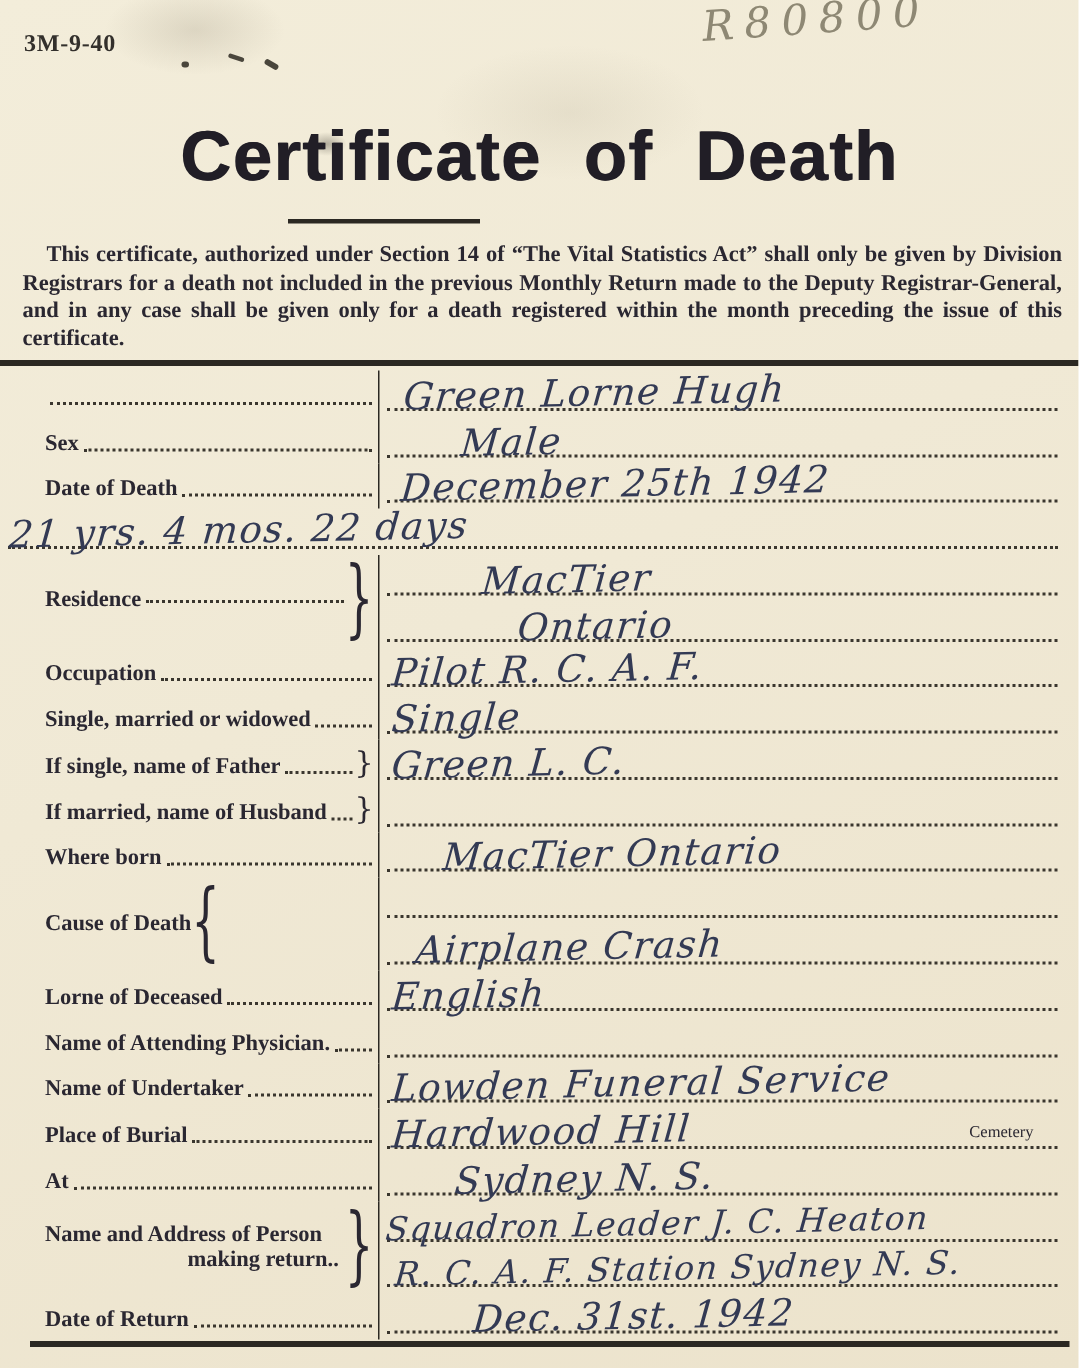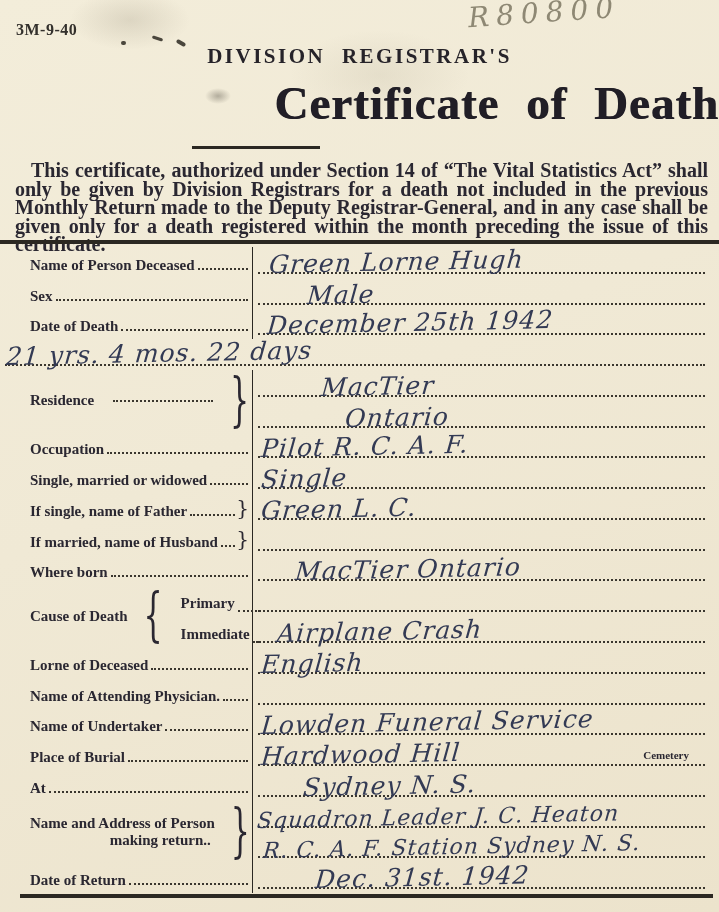--- a/index.html
+++ b/index.html
@@ -36,53 +36,53 @@
     font-family:"DejaVu Serif", serif; font-style:italic;
     font-size:28px; letter-spacing:7px; color:#8e8874;
     transform:rotate(-4deg); white-space:nowrap;
   }
   .kicker{
     position:absolute; top:44px; width:100%; text-align:center;
     font-weight:bold; font-size:21px; letter-spacing:2.5px; word-spacing:9px;
     color:#262329;
   }
   .title{
-    position:absolute; top:76px; width:100%; text-align:right;
-    font-family:Liberation Serif, serif; font-weight:bold; font-size:47px;
+    position:absolute; top:76px; width:100%; text-align:center;
+    font-family:Liberation Sans, sans-serif; font-weight:bold; font-size:47px;
     color:#211e26; text-shadow:.7px 0 0 #211e26; letter-spacing:1px;
     word-spacing:14px;
   }
   .title-rule{
     position:absolute; left:192px; top:146px; width:128px; height:3px;
     background:#2b2822;
   }
   .notice{
     position:absolute; left:15px; right:11px; top:161px;
-    font-weight:bold; font-size:20px; line-height:18.6px;
+    font-weight:bold; font-size:15px; line-height:18.6px;
     text-align:justify; text-indent:16px; color:#2a2731;
   }
   .drule{
     position:absolute; left:0; right:0; height:3px;
     border-top:2px solid #2b2822; border-bottom:2px solid #2b2822;
   }
   .drule.top{ top:240px; }
   .drule.bottom{ top:894px; left:20px; right:6px; }
 
   .grid{
     position:absolute; left:0; right:0; top:247px; height:646px;
     display:flex; flex-direction:column;
   }
   .row{ display:flex; height:30.8px; }
   .row.dbl{ height:61.5px; }
   .lbl{
     width:253px; flex:none; display:flex; align-items:flex-end;
     padding:0 3px 4px 30px; border-right:1.5px solid #2b2822;
     font-weight:bold; font-size:15px; color:#2a2731; white-space:nowrap;
   }
-  .row.dbl > .lbl{ align-items:center; padding-bottom:0;gap:16px; }
+  .row.dbl > .lbl{ align-items:center; padding-bottom:0; }
   .dots{ flex:1; border-bottom:2px dotted #3a362e; margin:0 1px 4px 3px; min-width:8px; }
   .row.dbl .lbl > .dots{ margin-bottom:0; align-self:flex-end; margin-bottom:30px; }
   .brace{
     font-family:"DejaVu Serif", serif; font-weight:normal; font-size:20px;
     color:#2a2731; line-height:1; padding-bottom:2px;
   }
   .brace.tall{ font-size:30px; transform:scaleY(1.9); padding-bottom:0; }
   .brace.open{ margin-right:2px; }
   .sub{ flex:1; display:flex; flex-direction:column; align-self:stretch; }
   .sub .subrow{ flex:1; display:flex; align-items:flex-end; padding-bottom:4px; }
@@ -100,49 +100,47 @@
   .hand{
     position:absolute; bottom:-7px; left:8px;
     font-family:"DejaVu Serif", serif; font-style:italic;
     font-size:25px; letter-spacing:1px; color:#333a54;
     white-space:nowrap; transform:skewX(-6deg) rotate(-1.2deg);
     transform-origin:left bottom;
   }
   .hand.sm{ font-size:22px; }
   .annot{
     position:absolute; right:30px; bottom:9px;
-    font-weight:bold; font-size:11px; color:#2a2731;
+    font-weight:normal; font-size:11px; color:#2a2731;
   }
 </style>
 </head>
 <body>
 
 <div class="page">
 
   <div class="smudge s1"></div>
   <div class="smudge s3"></div>
   <div class="smudge s2"></div>
   <div class="tick t1"></div>
   <div class="tick t2"></div>
   <div class="tick t3"></div>
 
   <div class="form-code">3M-9-40</div>
   <div class="serial">R80800</div>
-  <div class="kicker">DIVISION REGISTRAR'S</div>
   <div class="title">Certificate of Death</div>
   <div class="title-rule"></div>
   <p class="notice">This certificate, authorized under Section 14 of “The Vital Statistics Act” shall only be given by Division Registrars for a death not included in the previous Monthly Return made to the Deputy Registrar-General, and in any case shall be given only for a death registered within the month preceding the issue of this certificate.</p>
 
   <div class="drule top"></div>
 
   <div class="grid">
 
     <div class="row">
       <div class="lbl">
-          <span>Name of Person Deceased</span>
           <span class="dots"></span>
         </div>
       <div class="val">
           <span class="line">
             <i class="hand" style="left:10px">Green Lorne Hugh</i>
           </span>
         </div>
     </div>
 
     <div class="row">
@@ -252,30 +250,20 @@
           <span class="line">
             <i class="hand" style="left:36px">MacTier Ontario</i>
           </span>
         </div>
     </div>
 
     <div class="row dbl">
       <div class="lbl">
         <span>Cause of Death</span>
         <span class="brace tall open">{</span>
-        <span class="sub">
-          <span class="subrow">
-              <span>Primary</span>
-              <span class="dots"></span>
-            </span>
-          <span class="subrow">
-              <span>Immediate</span>
-              <span class="dots"></span>
-            </span>
-        </span>
       </div>
       <div class="val col">
         <span class="line">
             <i class="hand"></i>
           </span>
         <span class="line">
             <i class="hand" style="left:18px">Airplane Crash</i>
           </span>
       </div>
     </div>

